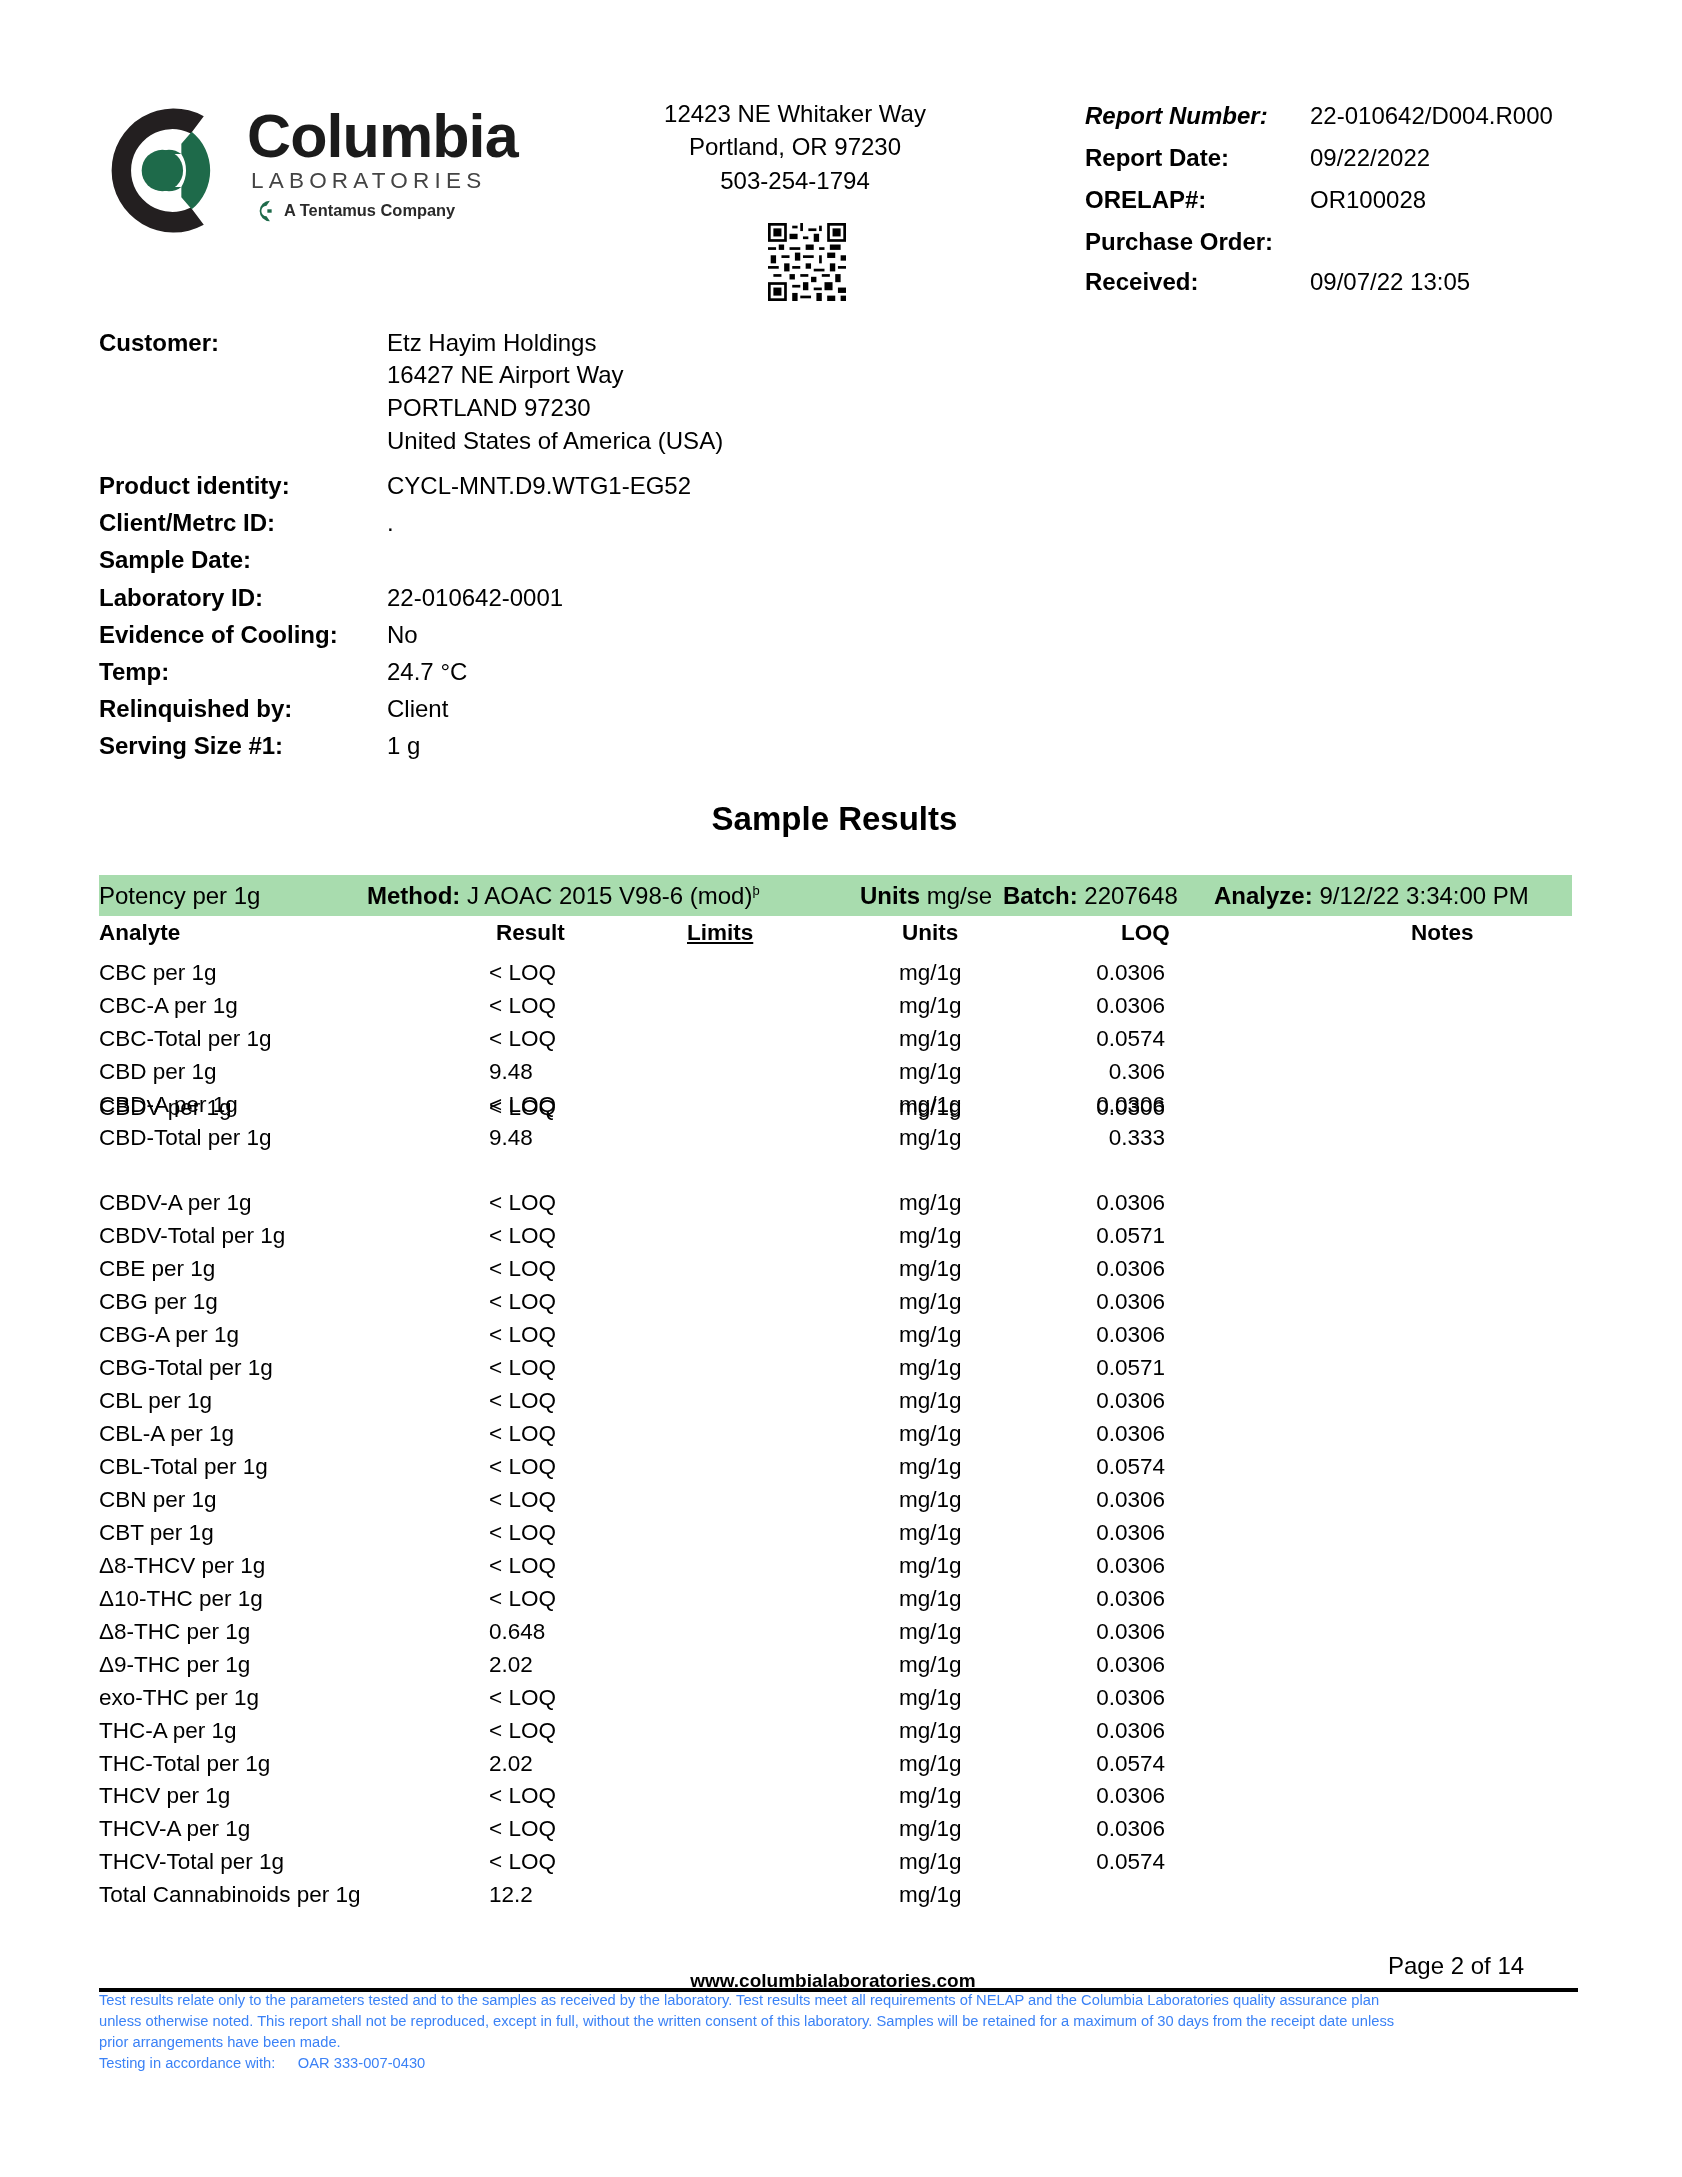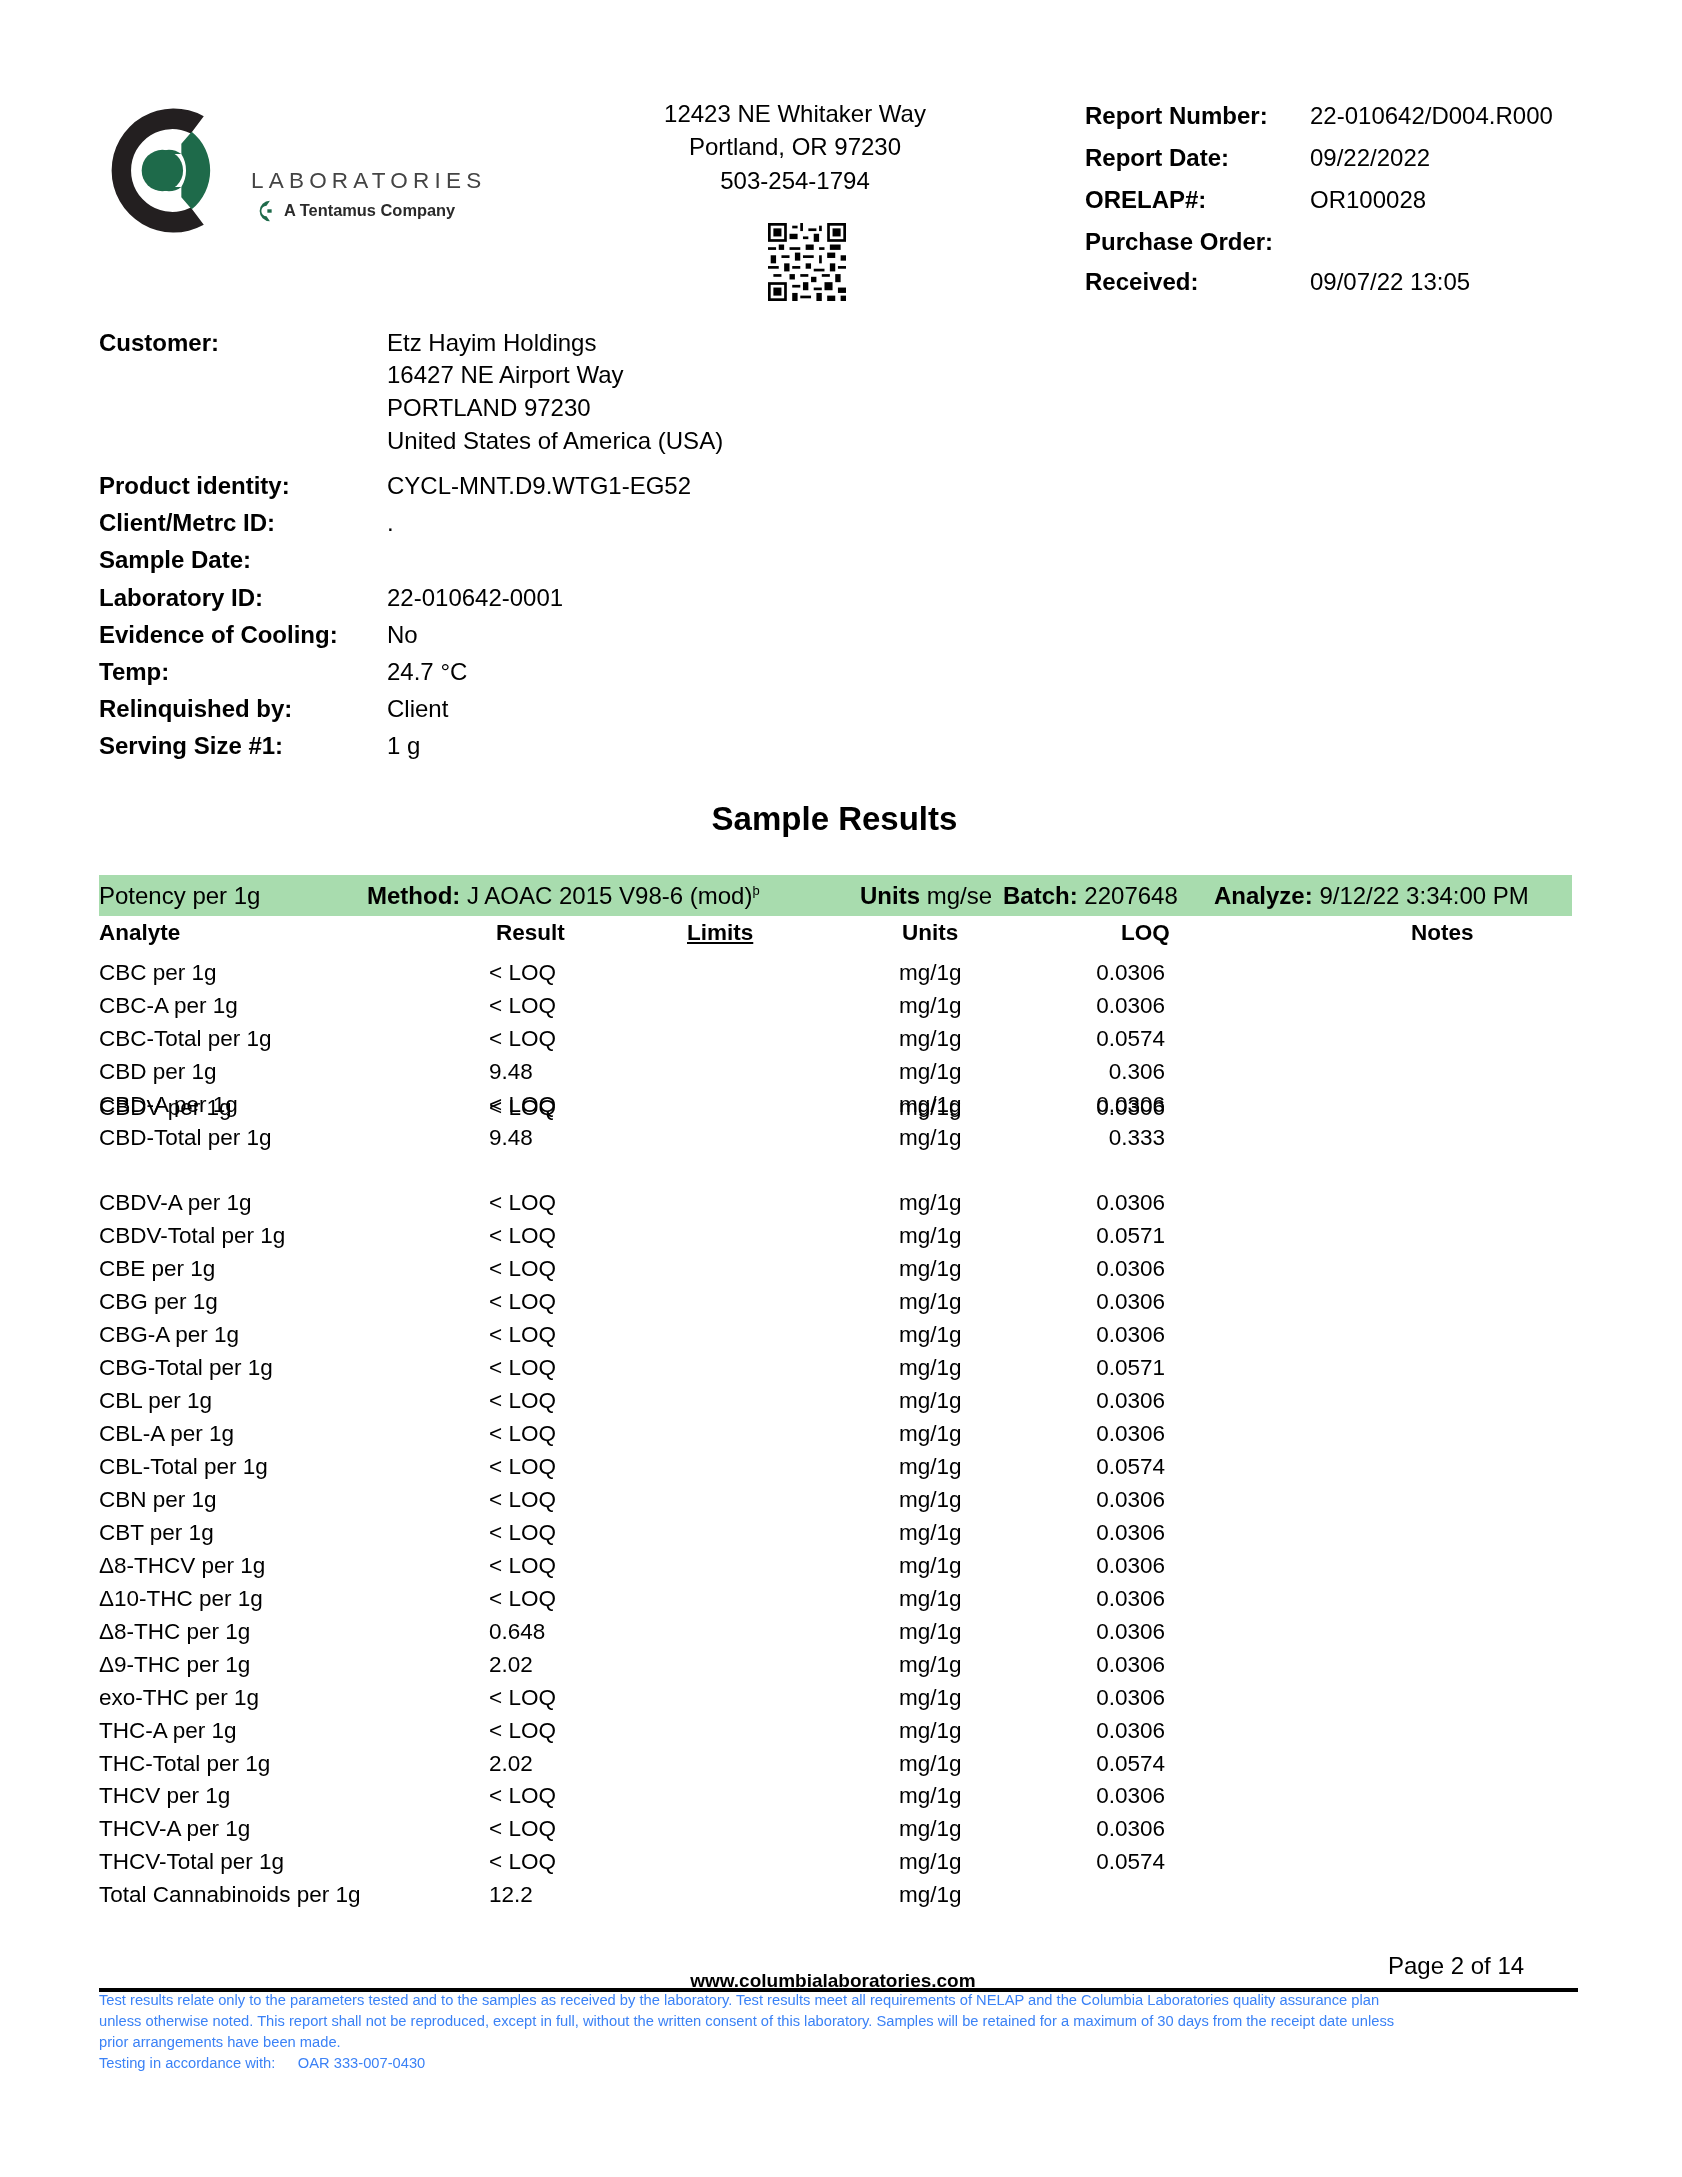--- a/index.html
+++ b/index.html
@@ -45,20 +45,21 @@
 </head>
 <body>
 
 <div id="logo">
   <svg width="138" height="147" viewBox="0 0 160 170" style="position:absolute;left:0;top:0;">
     <path d="M118 22 A72 72 0 1 0 118 148 L103 128 A48 48 0 1 1 103 42 Z" fill="#231f20"></path>
     <path d="M104 40 A58 58 0 0 1 104 130 L92 116 L92 104 A36 36 0 0 0 92 66 L92 54 Z" fill="#1e6a4a"></path>
     <path d="M92 66 A24 24 0 1 0 92 104 L74 104 L74 66 Z" fill="#1e6a4a"></path>
     <circle cx="70" cy="85" r="24" fill="#1e6a4a"></circle>
   </svg>
+  <div class="logo-word">Columbia</div>
   <div class="logo-sub">LABORATORIES</div>
   <svg class="logo-tag-icon" viewBox="0 0 24 28">
     <path d="M16 2 A12 12 0 1 0 16 26 L12 20 A6 6 0 1 1 12 8 Z" fill="#1e6a4a"></path>
     <rect x="13" y="12" width="5" height="4" fill="#1e6a4a"></rect>
   </svg>
   <div class="logo-tag">A Tentamus Company</div>
 </div>
 
 <div class="addr" style="top:100px;">12423 NE Whitaker Way</div>
 <div class="addr" style="top:133px;">Portland, OR 97230</div>
@@ -116,21 +117,21 @@
       <rect x="26" y="24" width="3" height="2"></rect>
     <rect x="9" y="26" width="2" height="3"></rect>
       <rect x="12" y="27" width="4" height="1"></rect>
       <rect x="18" y="26" width="2" height="3"></rect>
       <rect x="22" y="27" width="3" height="2"></rect>
       <rect x="27" y="27" width="2" height="2"></rect>
   </g>
 </svg>
 
 <div>
-  <div class="rt-lbl" style="top:102px;">Report Number:</div>
+  <div class="rt-lbl" style="top:102px;font-style:italic;">Report Number:</div>
   <div class="rt-val" style="top:102px;">22-010642/D004.R000</div>
   <div class="rt-lbl" style="top:144px;">Report Date:</div>
   <div class="rt-val" style="top:144px;">09/22/2022</div>
   <div class="rt-lbl" style="top:186px;">ORELAP#:</div>
   <div class="rt-val" style="top:186px;">OR100028</div>
   <div class="rt-lbl" style="top:228px;">Purchase Order:</div>
   <div class="rt-val" style="top:228px;"></div>
   <div class="rt-lbl" style="top:268px;">Received:</div>
   <div class="rt-val" style="top:268px;">09/07/22  13:05</div>
 </div>

